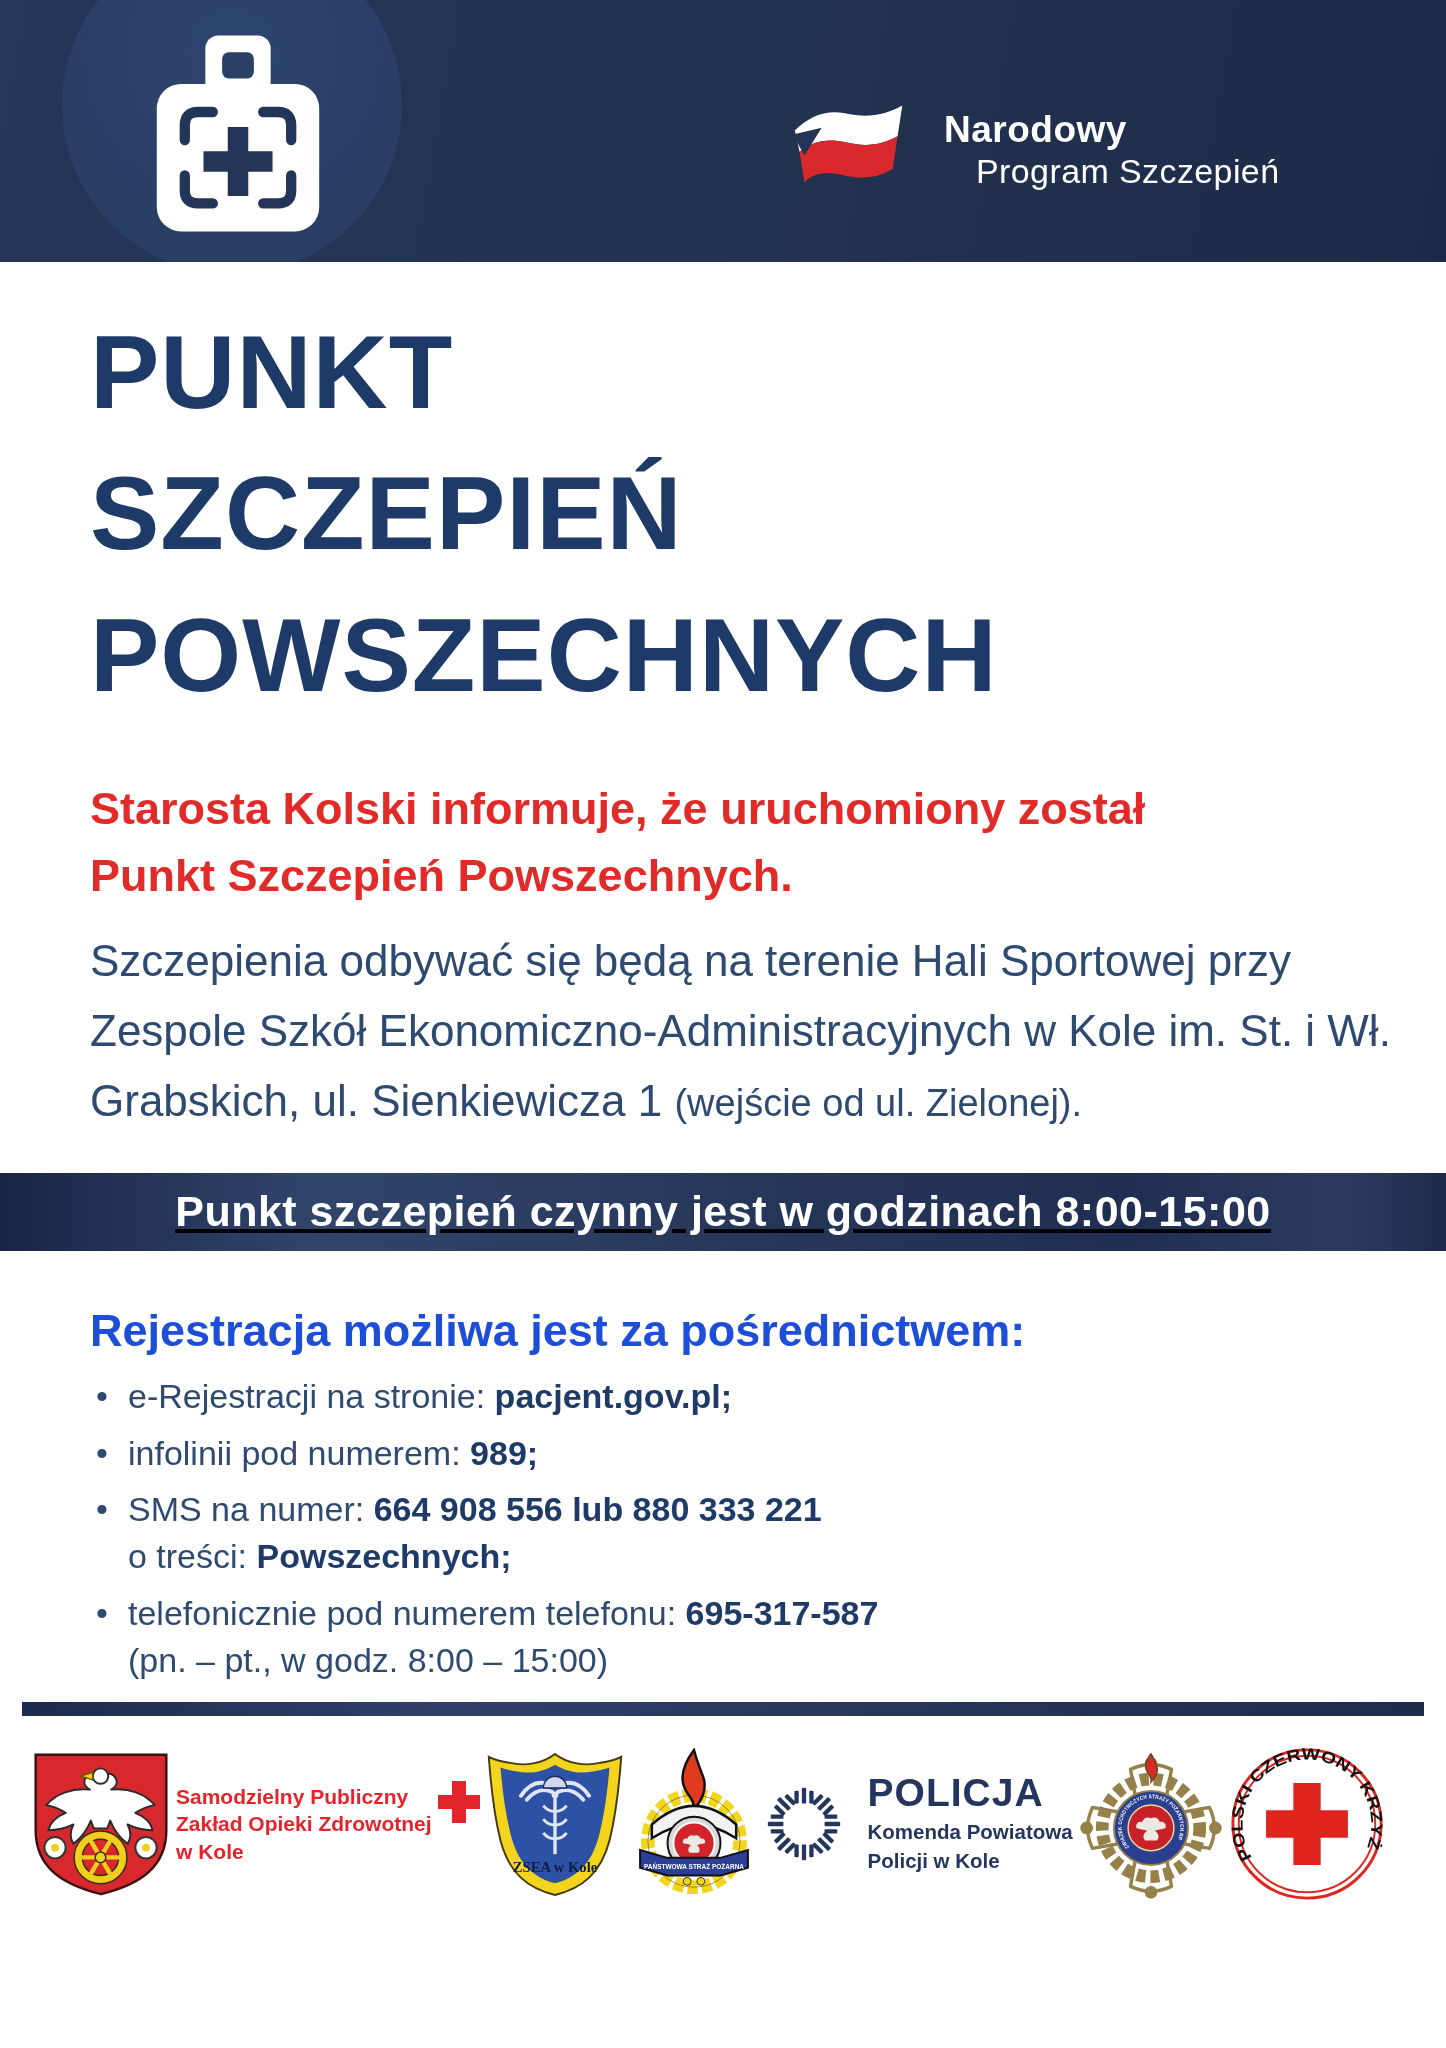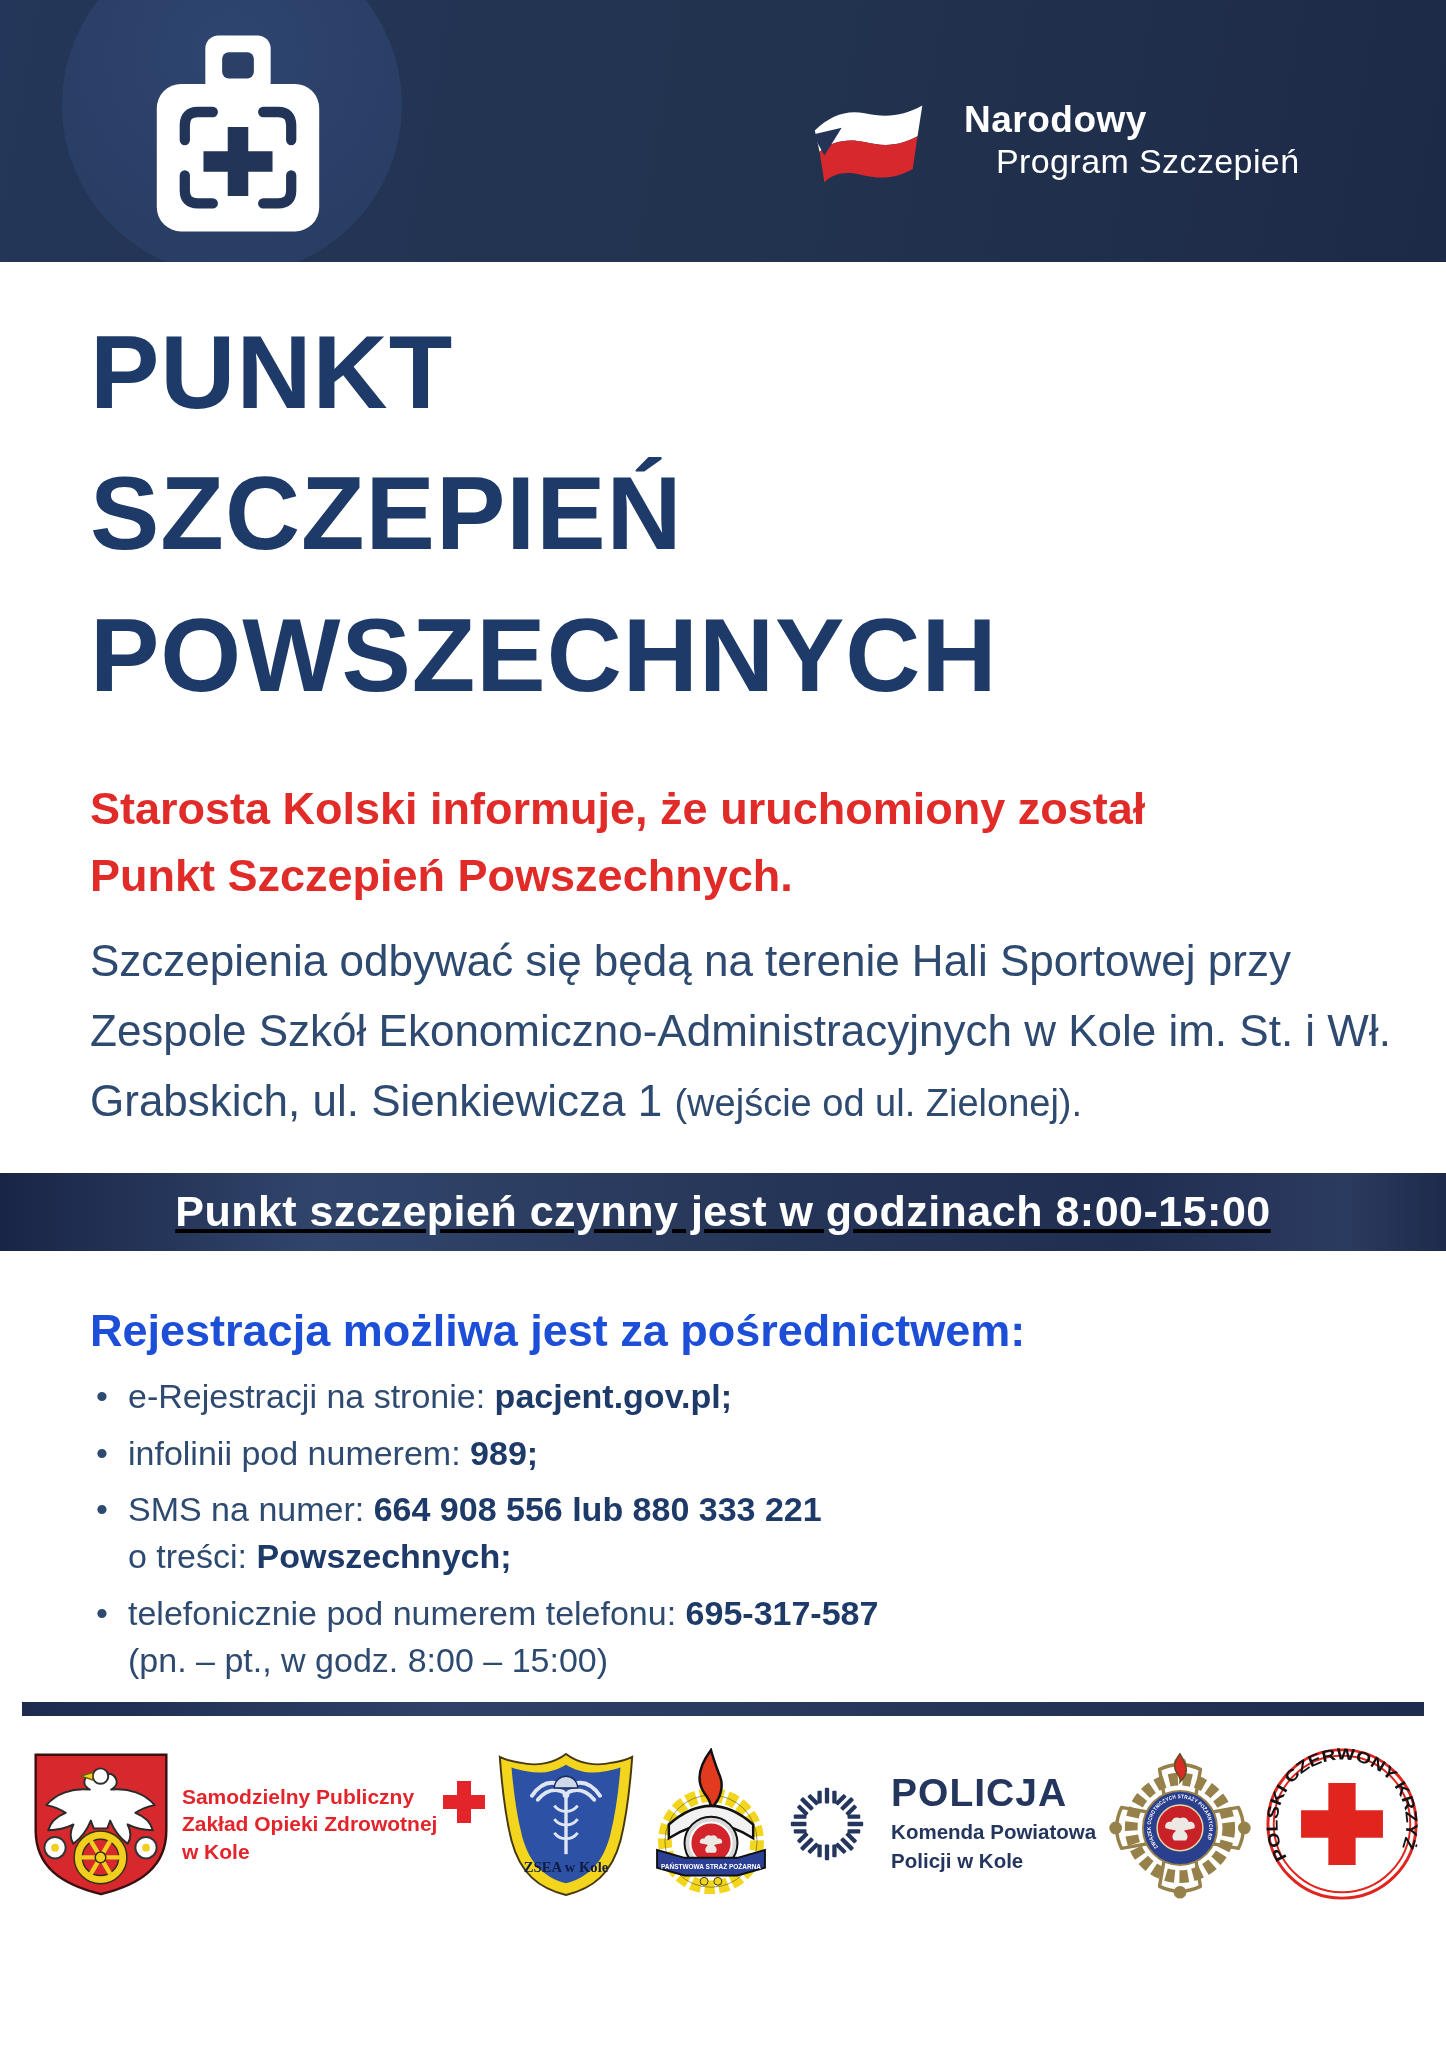--- a/index.html
+++ b/index.html
@@ -10,21 +10,21 @@
   
   .header{
     position:relative;height:262px;overflow:hidden;
     background:linear-gradient(100deg,#243659 0%,#22334f 55%,#1d2a47 100%);
   }
   .header-circle{
     position:absolute;left:62px;top:-65px;width:340px;height:340px;border-radius:50%;
     background:radial-gradient(circle at 50% 35%,#2e4570 0%,#2a3f66 60%,#273c62 100%);
   }
   .bag-icon{position:absolute;left:143px;top:28px;}
-  .brand{position:absolute;left:804px;top:92px;display:flex;align-items:center;}
+  .brand{position:absolute;left:784px;top:92px;display:flex;align-items:flex-end;}
   .brand-flag{margin-top:4px;}
   .brand-text{margin-left:28px;color:#ffffff;}
   .brand-l1{font-size:37px;font-weight:700;letter-spacing:.5px;line-height:1.05;}
   .brand-l2{font-size:34px;font-weight:400;letter-spacing:.4px;line-height:1.25;margin-left:32px;}
   
   .content{padding:0 32px 0 90px;}
   .main-title{
     margin:40px 0 0;color:#1e3a68;font-size:104px;font-weight:700;
     line-height:1.36;letter-spacing:1px;
   }
@@ -51,21 +51,21 @@
   .reg-list li{position:relative;padding-left:38px;margin:0 0 10px;}
   .reg-list li::before{content:"•";position:absolute;left:6px;top:0;color:#2e4a70;}
   .reg-list b{font-weight:700;color:#1e3a68;}
   .reg-list .cont{display:block;}
   
   .separator{
     margin:18px 22px 0;height:14px;
     background:linear-gradient(90deg,#1c2b4f 0%,#2f4168 30%,#243457 70%,#1e2c4e 100%);
   }
   .logos{
-    margin-top:30px;padding:0 26px;display:flex;align-items:center;justify-content:space-between;
+    margin-top:30px;padding:0 26px;display:flex;align-items:center;
   }
   .spzoz{display:flex;align-items:flex-start;}
   .spzoz-text{color:#e3242b;font-weight:700;font-size:21px;line-height:1.3;}
   .policja{display:flex;align-items:center;}
   .policja-text{margin-left:20px;color:#24355e;}
   .policja-title{font-size:39px;font-weight:700;letter-spacing:1px;line-height:1.0;}
   .policja-sub{font-size:20.5px;font-weight:700;line-height:1.4;}
   .policja-sub2{font-size:20.5px;font-weight:700;line-height:1.4;margin-top:6px;}
 </style>
 </head>

